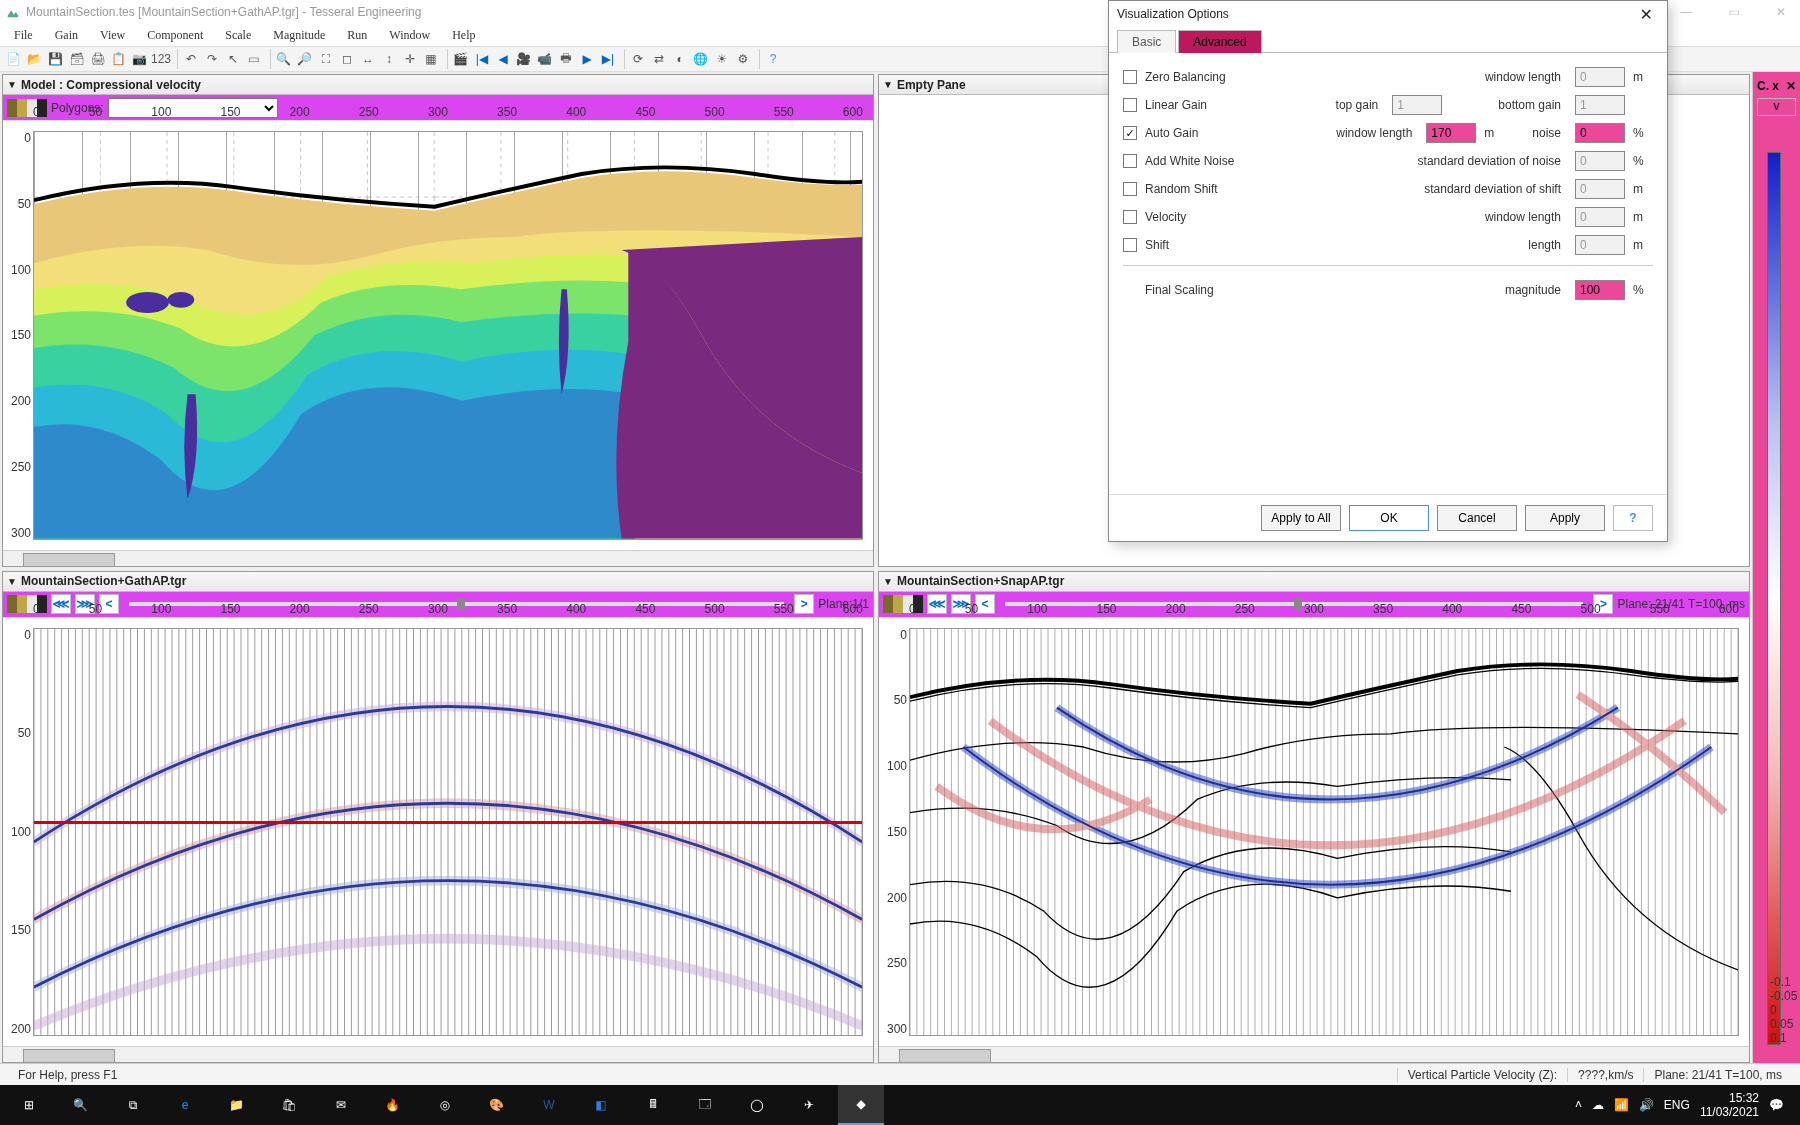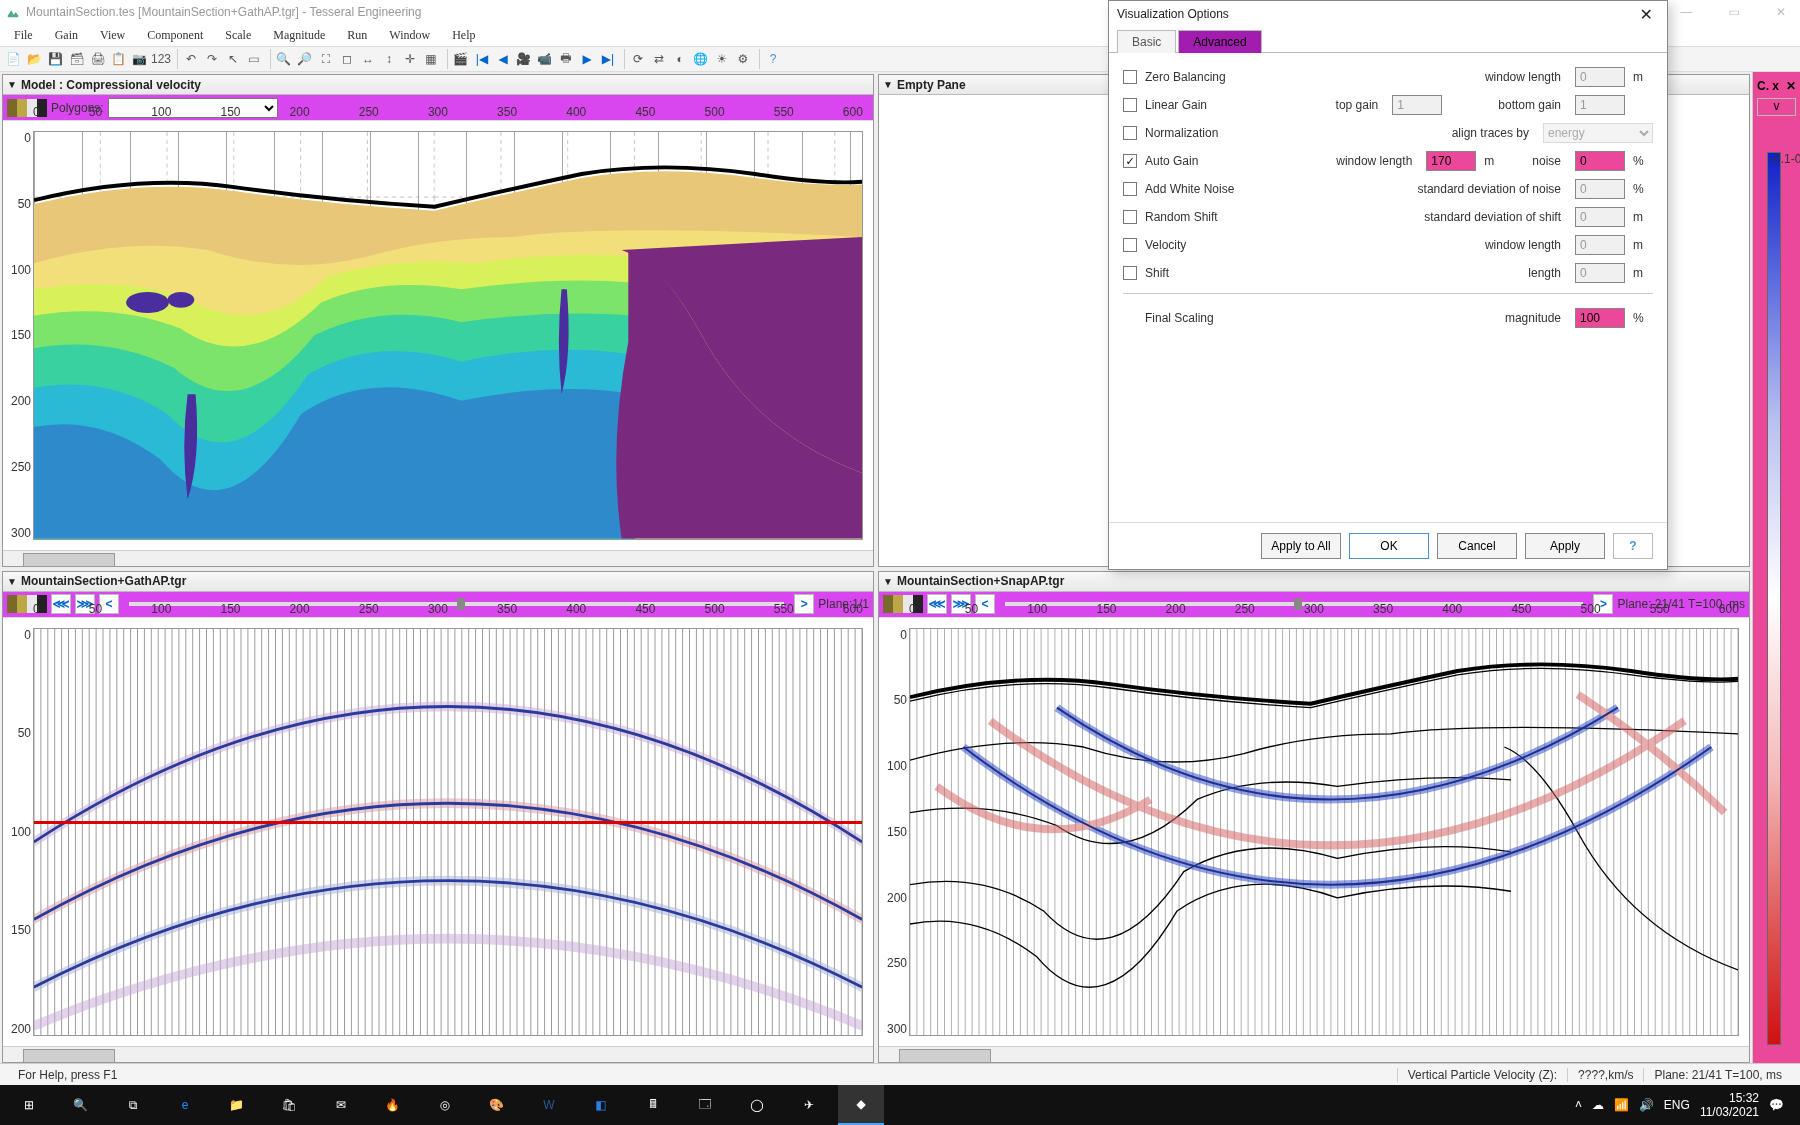--- a/index.html
+++ b/index.html
@@ -48,29 +48,29 @@
 
   .axes svg { position:absolute; inset:0; width:100%; height:100%; }
 
   .scroll-h { height:16px; background:#f0f0f0; border-top:1px solid #ccc; position:relative; }
   .scroll-h::after { content:''; position:absolute; left:20px; top:2px; height:12px; width:90px; background:#cfcfcf; border:1px solid #999; }
 
   
   .legend { position:absolute; top:72px; right:0; width:48px; bottom:60px; background:#ec4899; border-left:1px solid #ccc; padding:4px; }
   .legend .head { font-weight:bold; height:20px; display:flex; align-items:center; justify-content:space-between; }
   .legend .bar { position:absolute; top:80px; bottom:20px; left:14px; width:14px; background: linear-gradient(to bottom, #1020c8 0%, #6070e0 15%, #b8c0f0 30%, #ffffff 50%, #f4b8b8 70%, #e06060 85%, #d01010 100%); border:1px solid #666; }
-  .legend .ticks { position:absolute; top:80px; bottom:20px; right:2px; width:28px; display:flex; flex-direction:row; justify-content:flex-start; font-size:10px; color:#333; text-align:left; }
+  .legend .ticks { position:absolute; top:80px; bottom:20px; right:2px; width:28px; display:flex; flex-direction:column; justify-content:flex-end; font-size:10px; color:#333; text-align:left; }
 
   
   .dialog { position:absolute; top:0; left:1108px; width:560px; background:#fff; border:1px solid #888; box-shadow: 4px 4px 12px rgba(0,0,0,.2); z-index:50; }
   .dialog .dtitle { height:26px; display:flex; align-items:center; padding:8px 8px; font-size:13px; color:#222; }
   .dialog .dtitle .close { margin-left:auto; font-size:16px; padding:0 6px; }
   .dialog .tabs { display:flex; padding: 0 8px; border-bottom:1px solid #bbb; height:26px; align-items:flex-end; }
   .dialog .tab { padding:4px 14px; border:1px solid #bbb; border-bottom:none; margin-right:2px; background:#f4f4f4; position:relative; top:1px; color:#555;}
-  .dialog .tab.active { background:#a21caf; color:#000; }
+  .dialog .tab.active { background:#be185d; color:#000; }
   .dialog .body { padding:10px 14px; }
   .dialog .row { display:flex; align-items:center; height:28px; gap:8px; }
   .dialog .row .chk { width:14px; height:14px; border:1px solid #777; display:inline-block; text-align:center; line-height:12px; font-size:11px;}
   .dialog .row .lbl { flex: 0 0 130px; color:#333; }
   .dialog .row .rlabel { margin-left:auto; color:#333; padding-right:6px; }
   .dialog .row input[type=text] { width:50px; height:20px; border:1px solid #888; background:#ec4899; padding:0 4px; font-size:12px; }
   .dialog .row input.disabled { background:#f0f0f0; color:#999; }
   .dialog .row .unit { width:20px; color:#333; }
   .dialog .row select { height:20px; width:110px; background:#f0f0f0; color:#888; }
   .dialog .hr { border-top:1px solid #ccc; margin:6px 0 10px; }
@@ -450,28 +450,20 @@
       <span class="chk"></span>
       <span class="lbl">Linear Gain</span>
       <span class="rlabel">top gain</span>
       <input type="text" class="disabled" value="1" style="">
       <span class="unit"></span>
       <span class="rlabel" style="margin-left:20px">bottom gain</span>
       <input type="text" class="disabled" value="1" style="">
       <span class="unit"></span>
     </div>
 
-    <div class="row">
-      <span class="chk"></span>
-      <span class="lbl">Normalization</span>
-      <span class="rlabel">align traces by</span>
-      <select disabled="">
-        <option>energy</option>
-      </select>
-    </div>
 
     <div class="row">
       <span class="chk">✓</span>
       <span class="lbl">Auto Gain</span>
       <span class="rlabel">window length</span>
       <input type="text" value="170" style="">
       <span class="unit">m</span>
       <span class="rlabel" style="margin-left:20px">noise</span>
       <input type="text" value="0" style="">
       <span class="unit">%</span>

